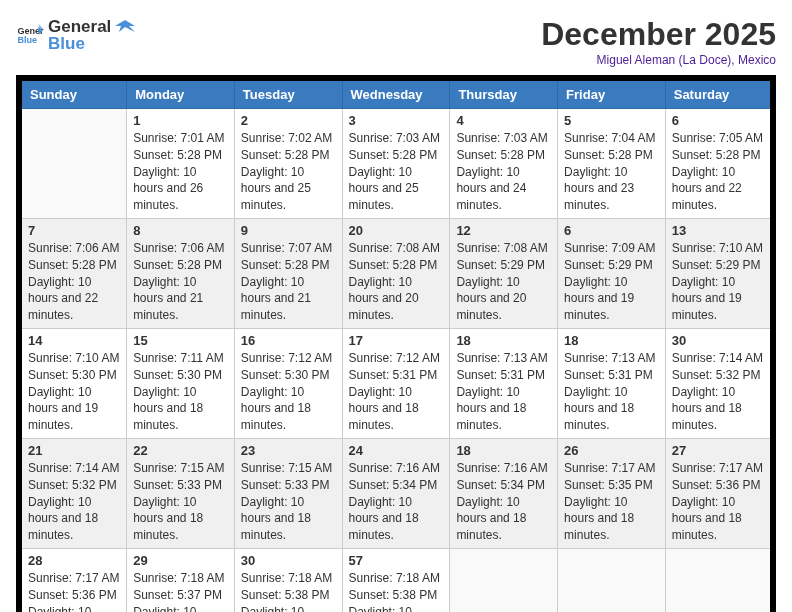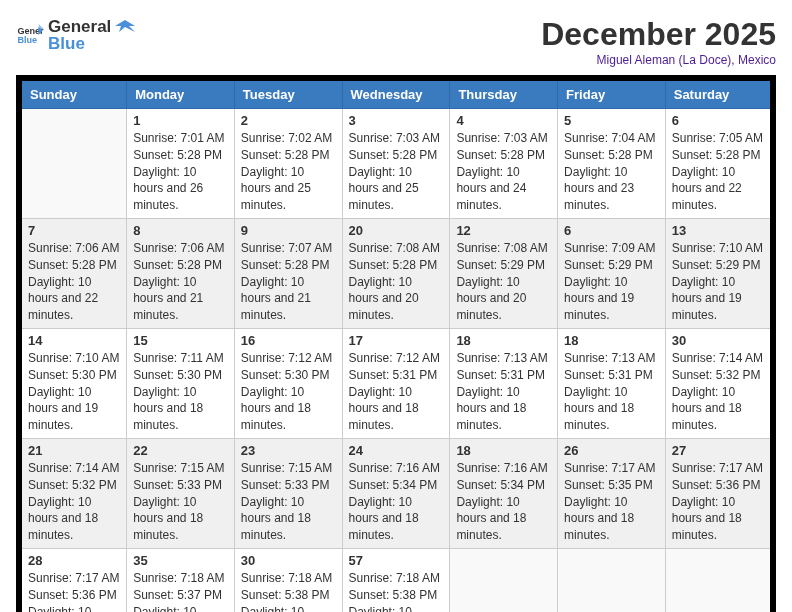--- a/index.html
+++ b/index.html
@@ -233,21 +233,21 @@
           <div class="cell-day">27</div>
           <div class="cell-info">Sunrise: 7:17 AM<br>Sunset: 5:36 PM<br>Daylight: 10 hours and 18 minutes.</div>
         </td>
       </tr>
       <tr>
         <td>
           <div class="cell-day">28</div>
           <div class="cell-info">Sunrise: 7:17 AM<br>Sunset: 5:36 PM<br>Daylight: 10 hours and 18 minutes.</div>
         </td>
         <td>
-          <div class="cell-day">35</div>
+          <div class="cell-day">29</div>
           <div class="cell-info">Sunrise: 7:18 AM<br>Sunset: 5:37 PM<br>Daylight: 10 hours and 19 minutes.</div>
         </td>
         <td>
           <div class="cell-day">30</div>
           <div class="cell-info">Sunrise: 7:18 AM<br>Sunset: 5:38 PM<br>Daylight: 10 hours and 19 minutes.</div>
         </td>
         <td>
           <div class="cell-day">57</div>
           <div class="cell-info">Sunrise: 7:18 AM<br>Sunset: 5:38 PM<br>Daylight: 10 hours and 19 minutes.</div>
         </td>

